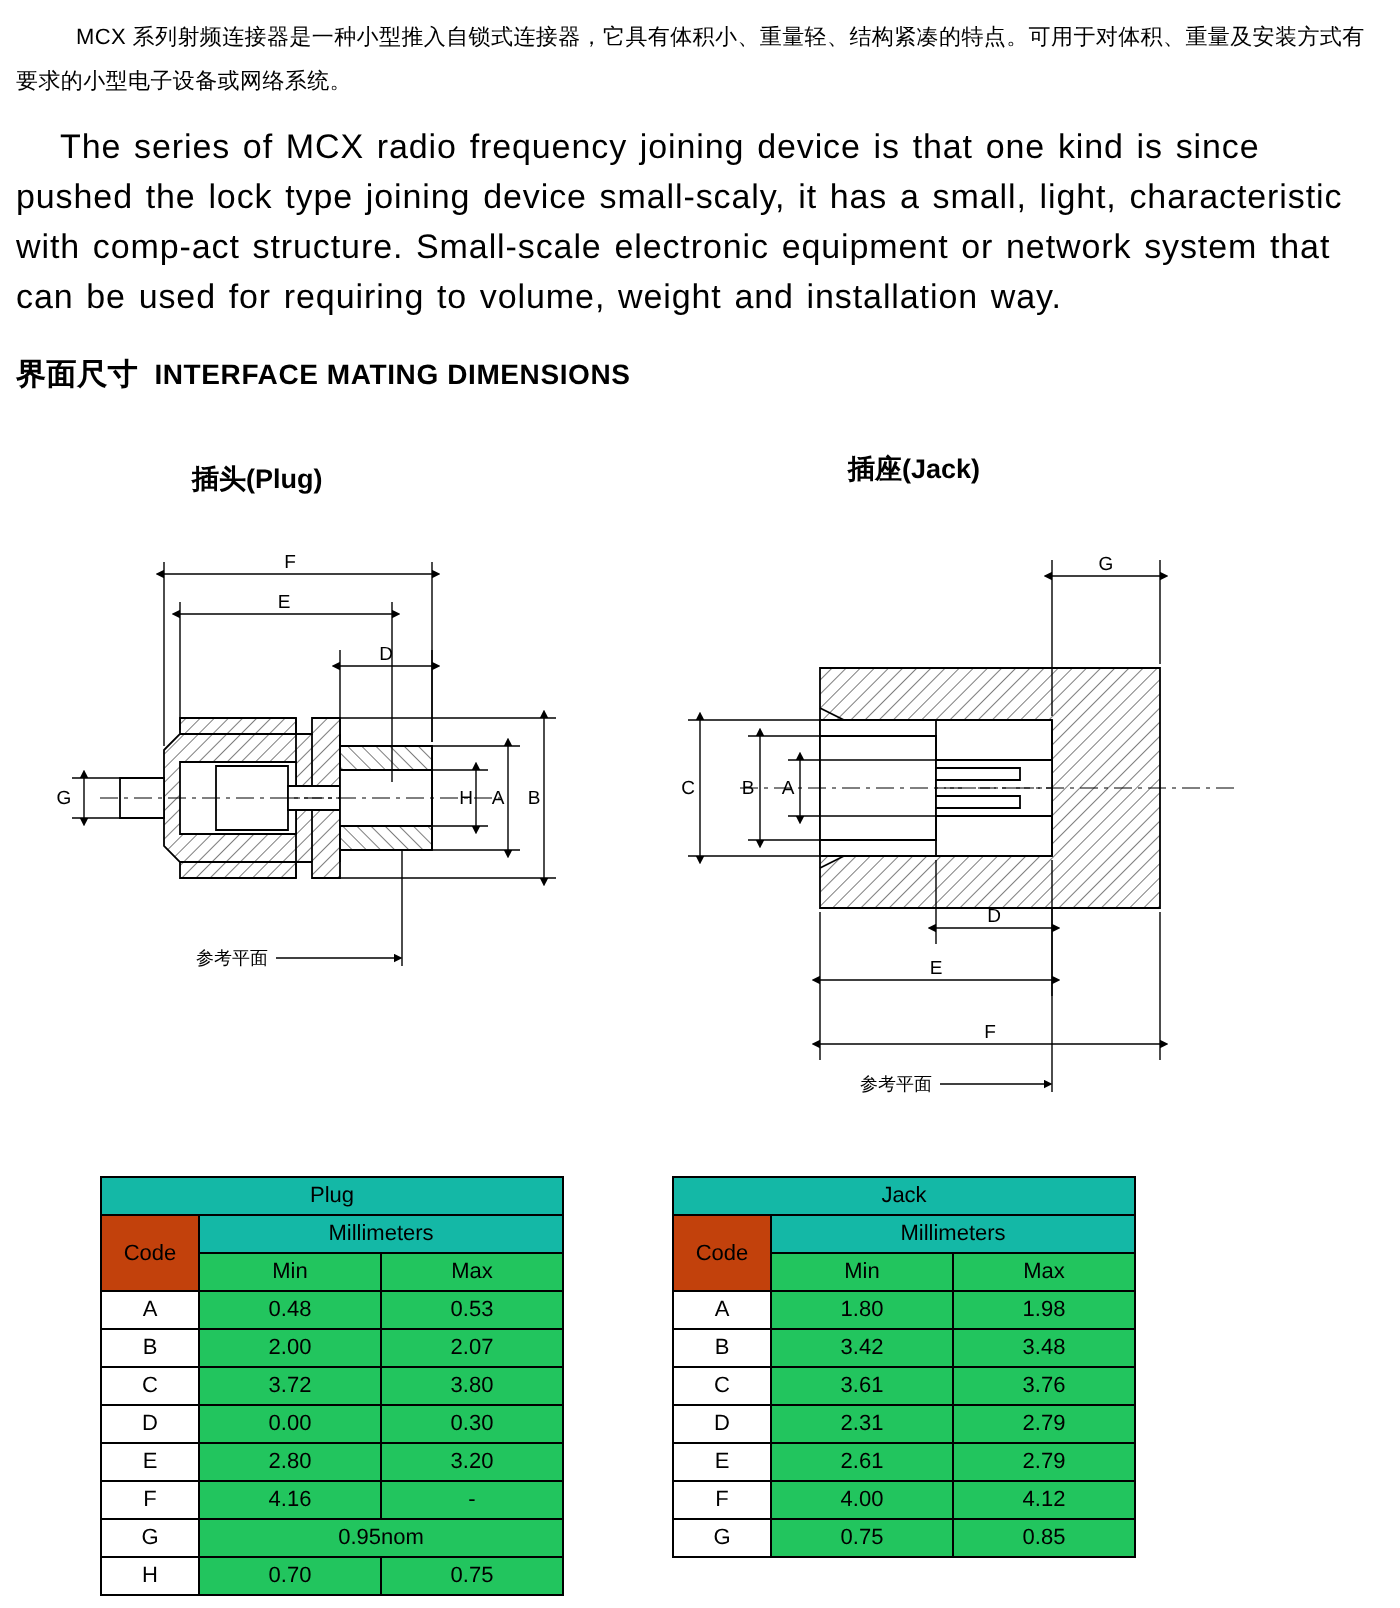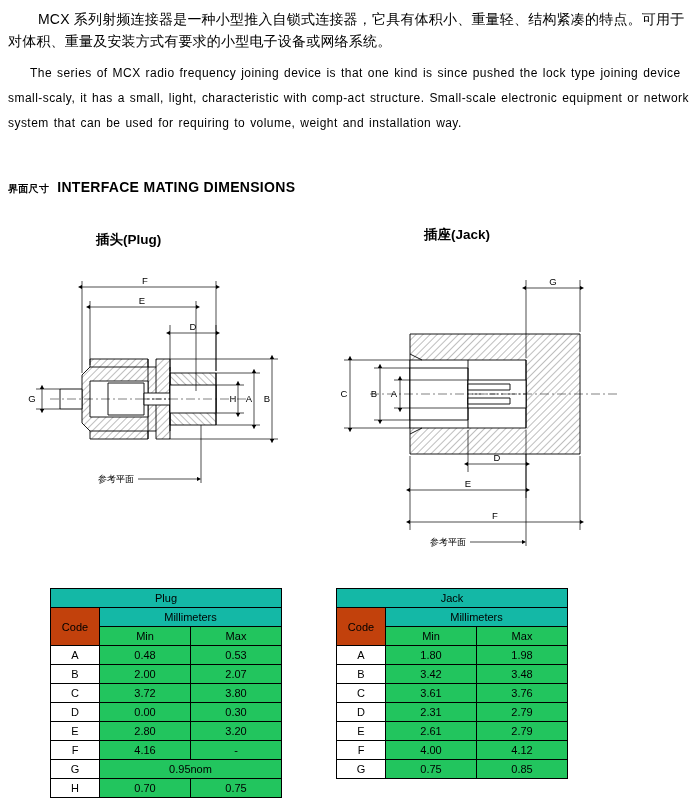--- a/index.html
+++ b/index.html
@@ -22,48 +22,48 @@
   }
 
   
   .intro {
     position: absolute;
     left: 8px;
     top: 8px;
     width: 684px;
   }
   .p-cn {
-    font-size: 14px;
+    font-size: 11px;
     line-height: 22px;
     text-indent: 30px;
     letter-spacing: 0.2px;
     margin: 0;
   }
   .p-en {
-    font-size: 12px;
+    font-size: 17px;
     line-height: 25px;
     text-indent: 22px;
     margin: 0;
     margin-top: 9px;
     letter-spacing: 0.45px;
     word-spacing: 1.2px;
   }
 
   
   .section-heading {
     position: absolute;
     left: 8px;
     top: 178px;
     font-size: 15.5px;
     font-weight: bold;
     letter-spacing: 0.3px;
     white-space: nowrap;
   }
   .section-heading .cn {
-    font-size: 10px;
+    font-size: 15px;
   }
   .section-heading .en {
     margin-left: 8px;
     font-size: 14px;
   }
 
   
   .drawing-title {
     position: absolute;
     font-size: 13.5px;

